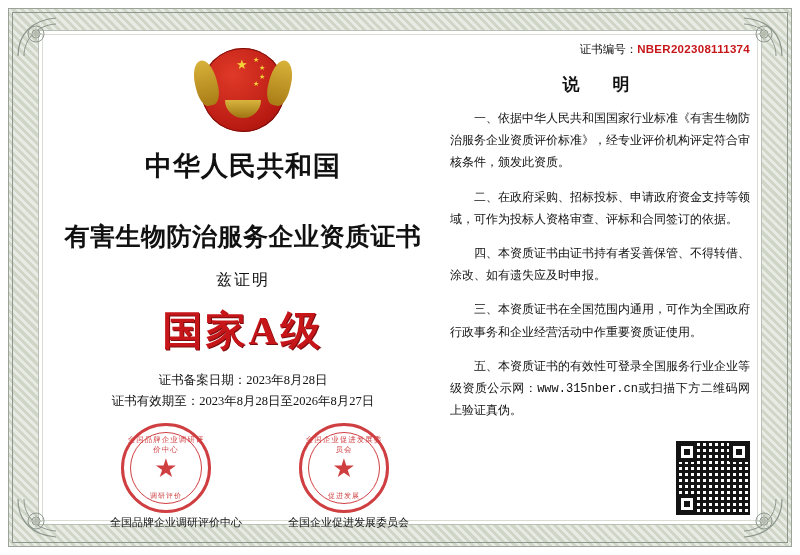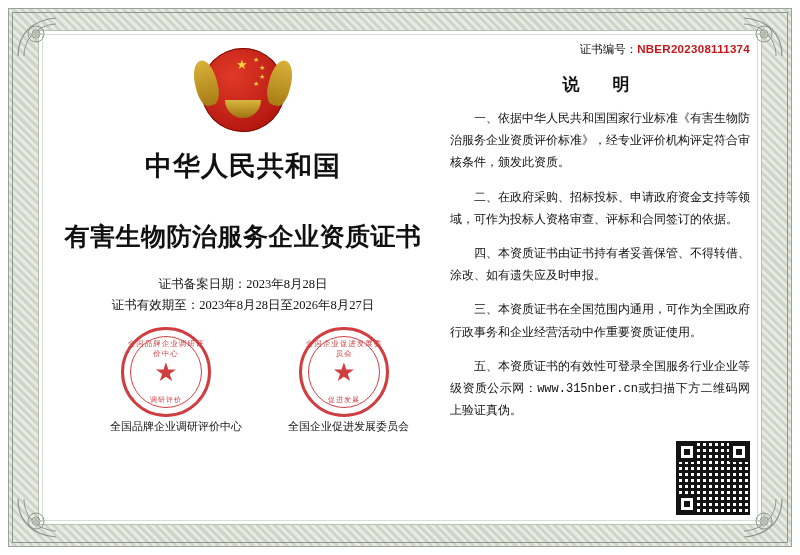--- a/index.html
+++ b/index.html
@@ -162,21 +162,21 @@
     margin-top: 12px;
     font-family: "Liberation Serif", "DejaVu Serif", serif;
     font-weight: bold;
     font-size: 40px;
     letter-spacing: 3px;
     color: #c7161a;
     text-shadow: 1px 1px 0 #7d0b0d;
   }
 
   .dates {
-    margin-top: 20px;
+    margin-top: 12px;
     font-size: 12.5px;
     color: #111;
     line-height: 1.7;
     text-align: center;
     font-family: "Liberation Serif", "DejaVu Serif", serif;
   }
   .dates .row { white-space: nowrap; }
 
   
   .seals {
@@ -371,22 +371,24 @@
           <div class="star small" style="left:58px; top:2px;">★</div>
           <div class="star small" style="left:64px; top:10px;">★</div>
           <div class="star small" style="left:64px; top:19px;">★</div>
           <div class="star small" style="left:58px; top:26px;">★</div>
         </div>
       </div>
 
       <div class="title-main">中华人民共和国</div>
       <div class="title-sub">有害生物防治服务企业资质证书</div>
 
-
-
+      <div class="zizhengming">兹证明</div>
+
+
+      <div class="grade">国家A级</div>
 
       <div class="dates">
         <div class="row">
           <span>证书备案日期：</span><span>2023年8月28日</span>
         </div>
         <div class="row">
           <span>证书有效期至：</span><span>2023年8月28日至2026年8月27日</span>
         </div>
       </div>
 

